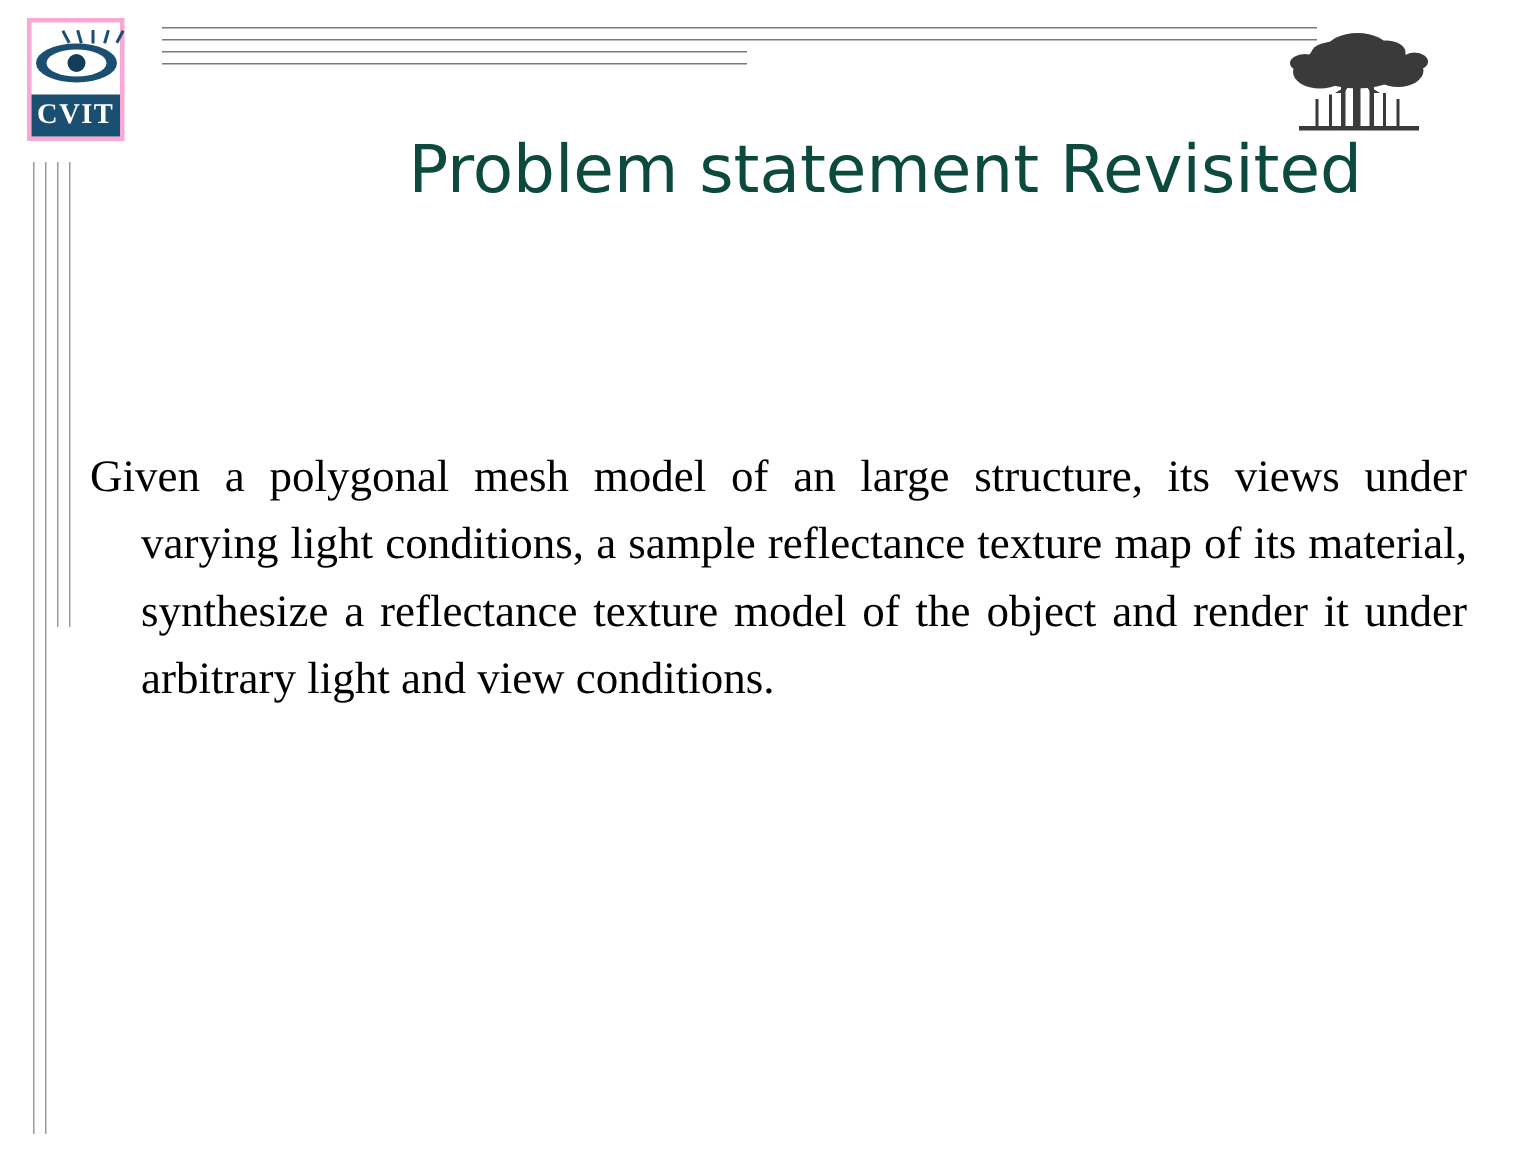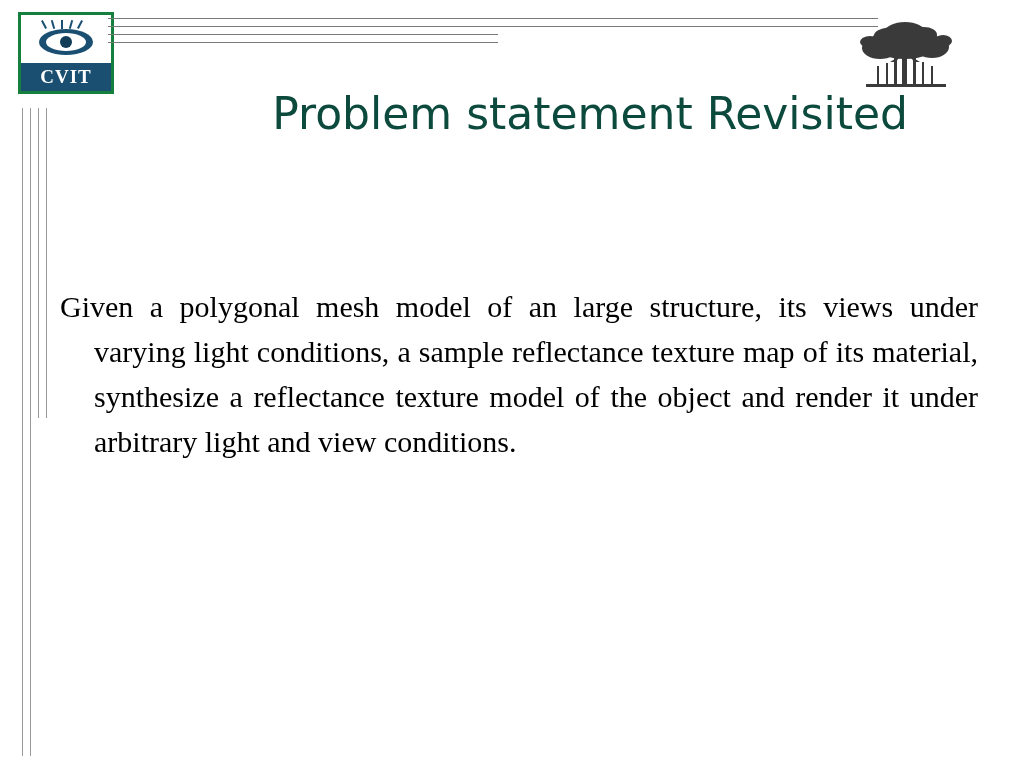--- a/index.html
+++ b/index.html
@@ -14,24 +14,24 @@
     background: #ffffff;
     overflow: hidden;
     font-family: "Liberation Sans", sans-serif;
   }
 
   
   .logo {
     position: absolute;
     left: 18px;
     top: 12px;
-    width: 96px;
+    width: 65px;
     height: 82px;
     background: #ffffff;
-    border: 3px solid #15803d;
+    border: 3px solid #f9a8d4;
     box-sizing: border-box;
   }
   .logo .eye-wrap {
     position: absolute;
     left: 0; top: 2px;
     width: 100%;
     height: 48px;
   }
   .logo .eye-outer {
     position: absolute;
@@ -128,21 +128,21 @@
     color: #0d4a3e;
     font-family: "DejaVu Sans", sans-serif;
     font-weight: normal;
     letter-spacing: 0px;
   }
 
   
   .body-text {
     position: absolute;
     left: 60px;
-    top: 284px;
+    top: 295px;
     width: 918px;
     font-family: "Liberation Serif", serif;
     font-size: 30px;
     line-height: 45px;
     color: #000000;
     text-align: justify;
     text-indent: 0;
     padding-left: 0;
   }
   .body-text p {

